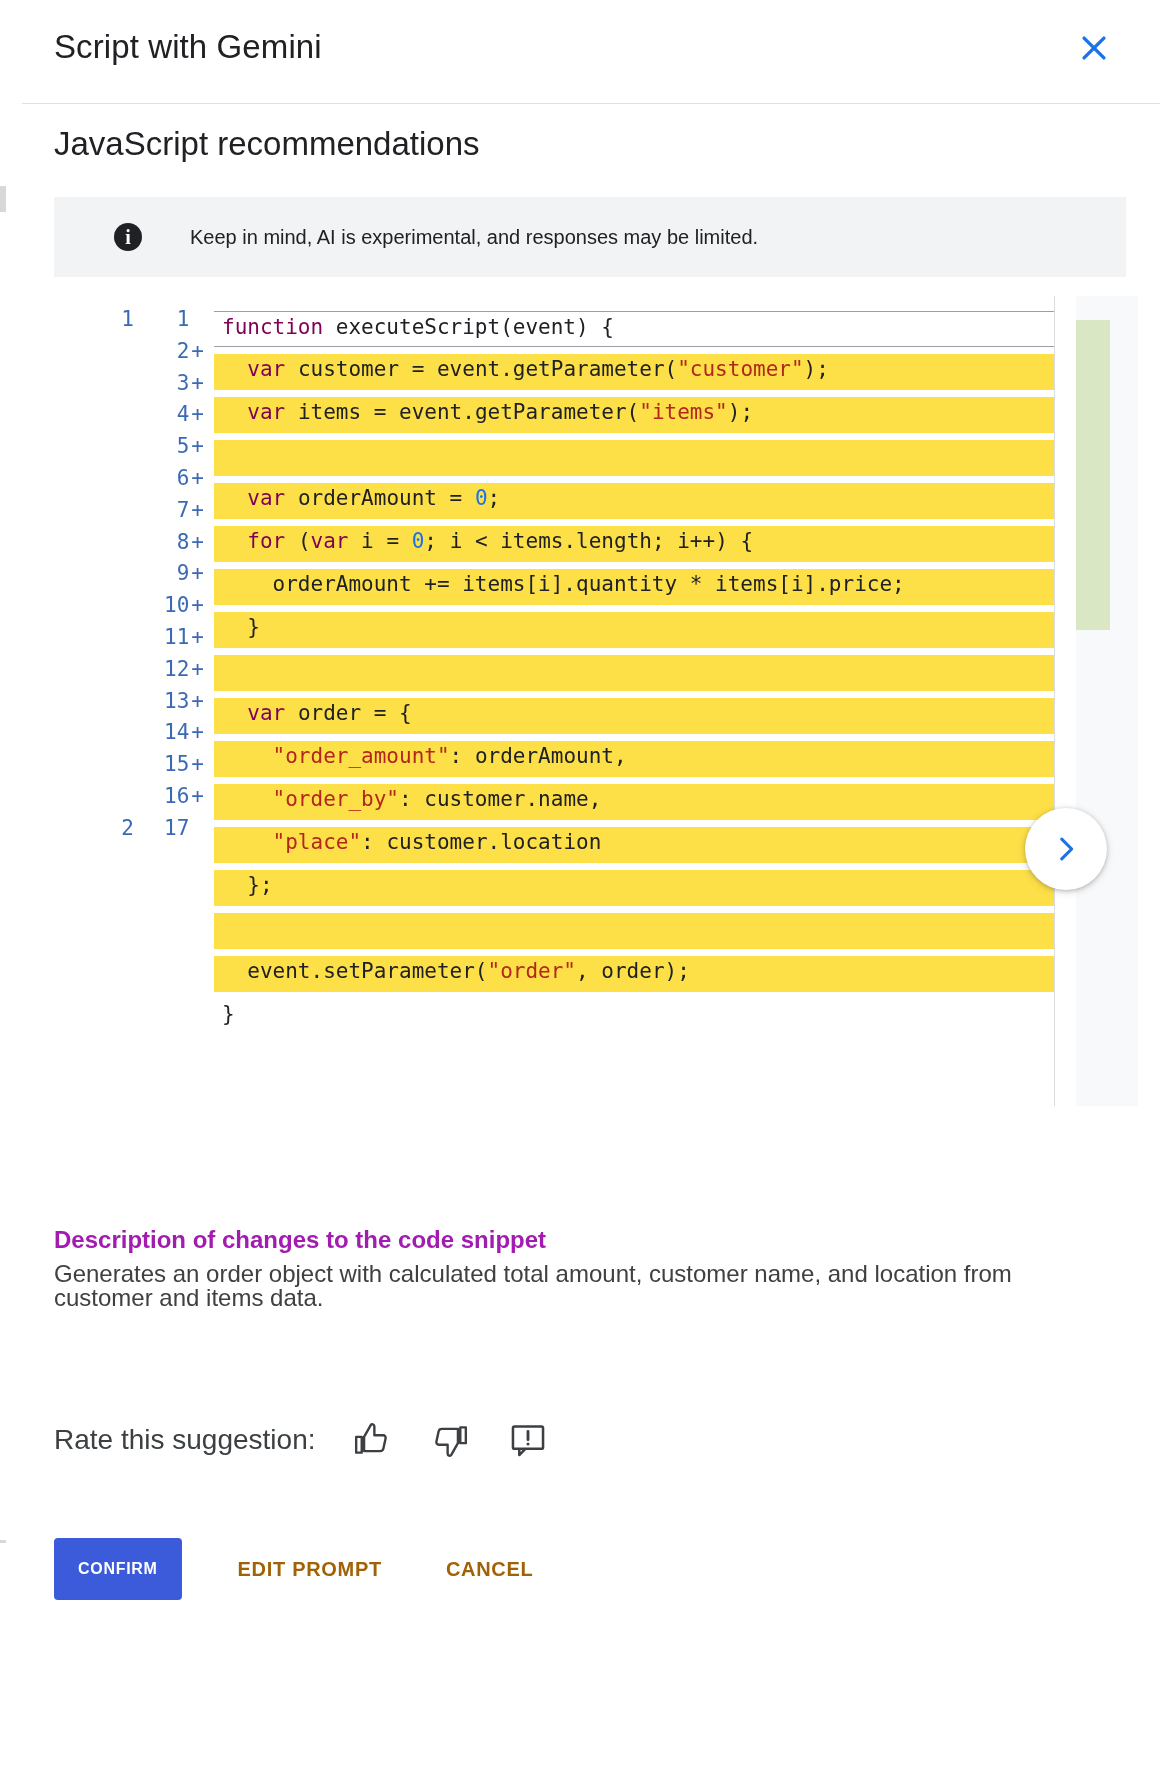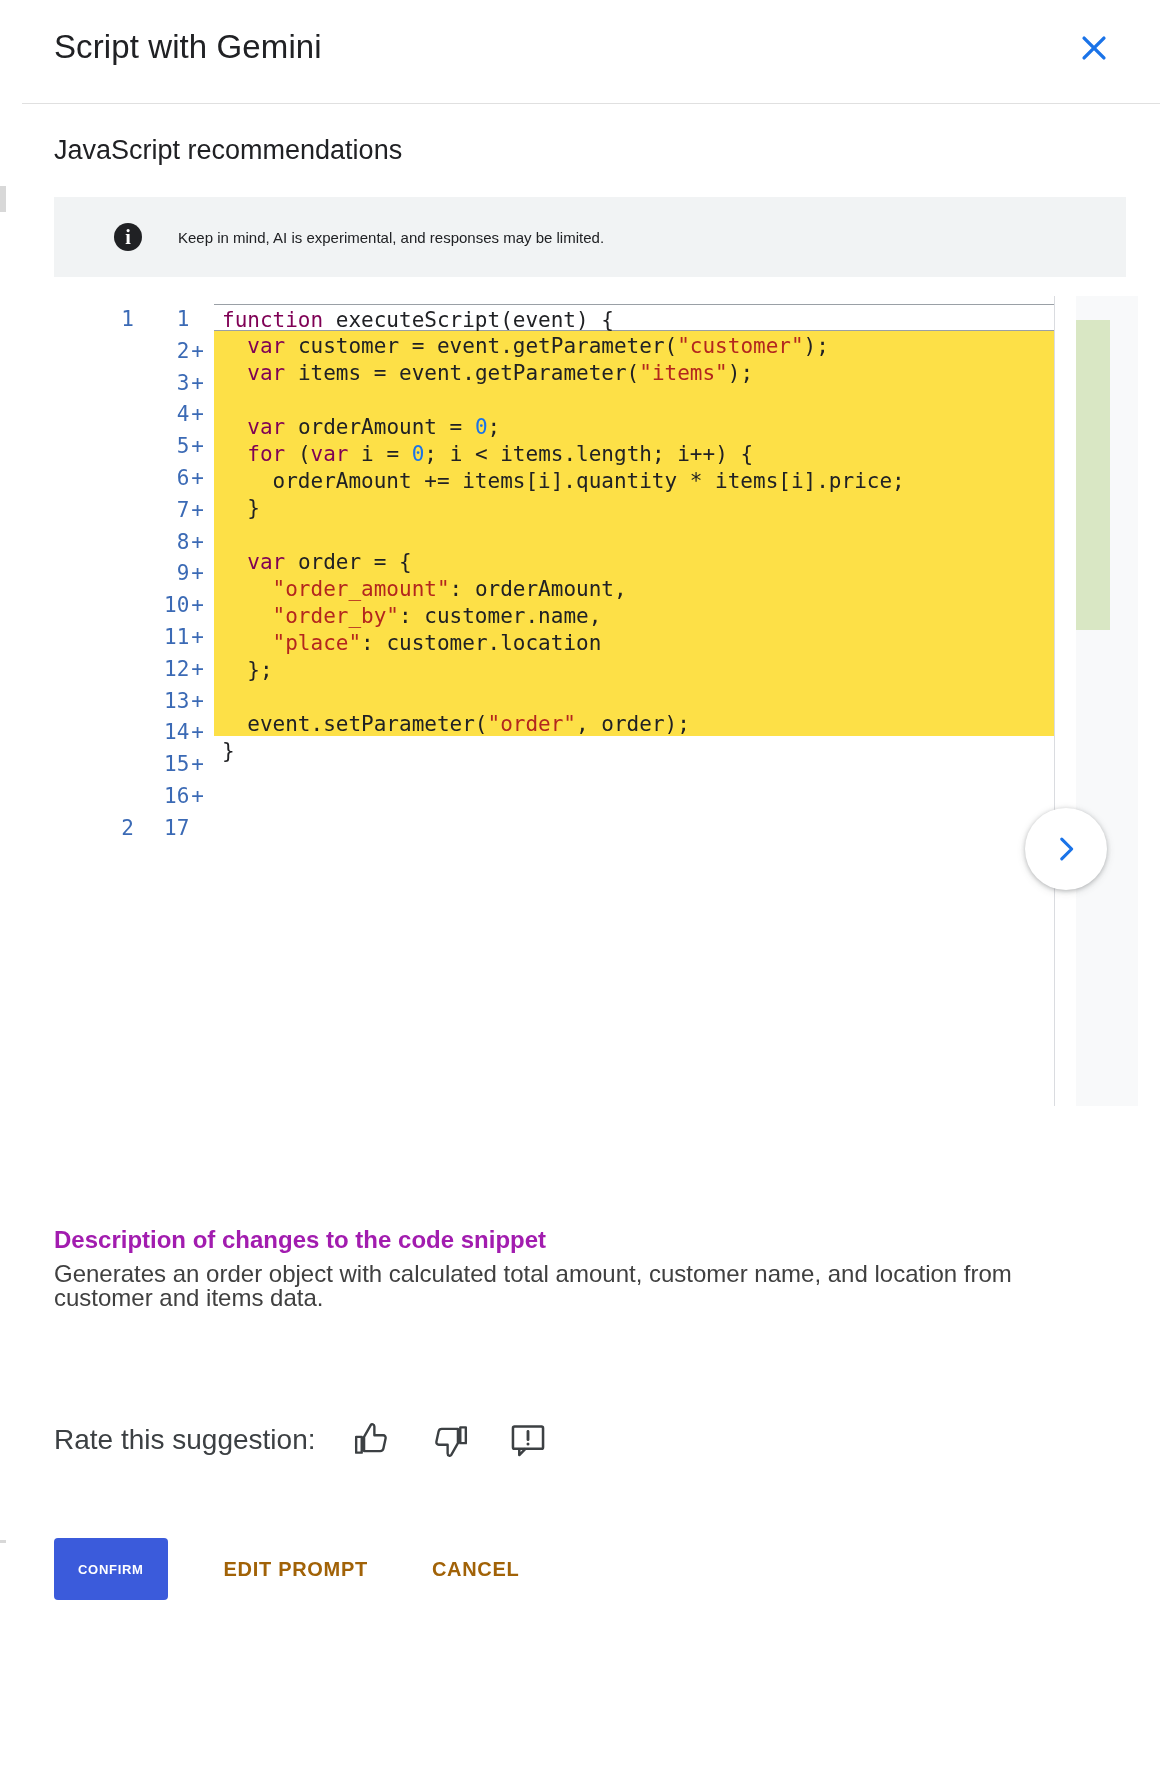--- a/index.html
+++ b/index.html
@@ -58,22 +58,22 @@
     cursor: pointer;
     display: flex;
     align-items: center;
     justify-content: center;
   }
   .close-btn svg { display: block; }
 
   .section-title {
     position: absolute;
     left: 32px;
-    top: 135px;
-    font-size: 27px;
+    top: 125px;
+    font-size: 33px;
     color: #202124;
   }
 
   .notice {
     position: absolute;
     left: 32px;
     top: 197px;
     width: 1072px;
     height: 80px;
     background: #f1f3f4;
@@ -88,22 +88,22 @@
     color: #fff;
     font-family: "Liberation Serif", serif;
     font-weight: bold;
     font-size: 20px;
     display: flex;
     align-items: center;
     justify-content: center;
     flex: none;
   }
   .notice-text {
-    margin-left: 36px;
-    font-size: 15px;
+    margin-left: 48px;
+    font-size: 20px;
     color: #202124;
   }
 
   
   .code-area {
     position: absolute;
     left: 32px;
     top: 296px;
     width: 1072px;
     height: 810px;
@@ -127,21 +127,21 @@
     left: 160px;
     top: 8px;
     width: 840px;
     font-family: "DejaVu Sans Mono", monospace;
     font-size: 21px;
     line-height: 31.8px;
     white-space: pre;
     color: #202124;
     overflow: hidden;
   }
-  .code-lines .row { height: 27px; padding-left: 8px; }
+  .code-lines .row { height: 36px; padding-left: 8px; margin-top: 7px; }
   .code-lines .row.added { background: #fde047; }
   .code-lines .row.context { background: transparent; }
   .row.first-line { border-top: 1px solid #9aa0a6; border-bottom: 1px solid #9aa0a6; background: #fff; }
 
   .tok-kw { color: #7f0055; }
   .tok-str { color: #b3261e; }
   .tok-num { color: #1a73e8; }
 
   .v-divider {
     position: absolute;
@@ -230,21 +230,21 @@
     top: 1538px;
     display: flex;
     align-items: center;
   }
   .btn-primary {
     background: #3b5bdb;
     color: #fff;
     border: none;
     height: 62px;
     padding: 0 24px;
-    font-size: 13px;
+    font-size: 16px;
     font-weight: bold;
     letter-spacing: 0.7px;
     border-radius: 4px;
     cursor: pointer;
     font-family: "Liberation Sans", sans-serif;
   }
   .btn-text {
     background: transparent;
     border: none;
     color: #a16207;

